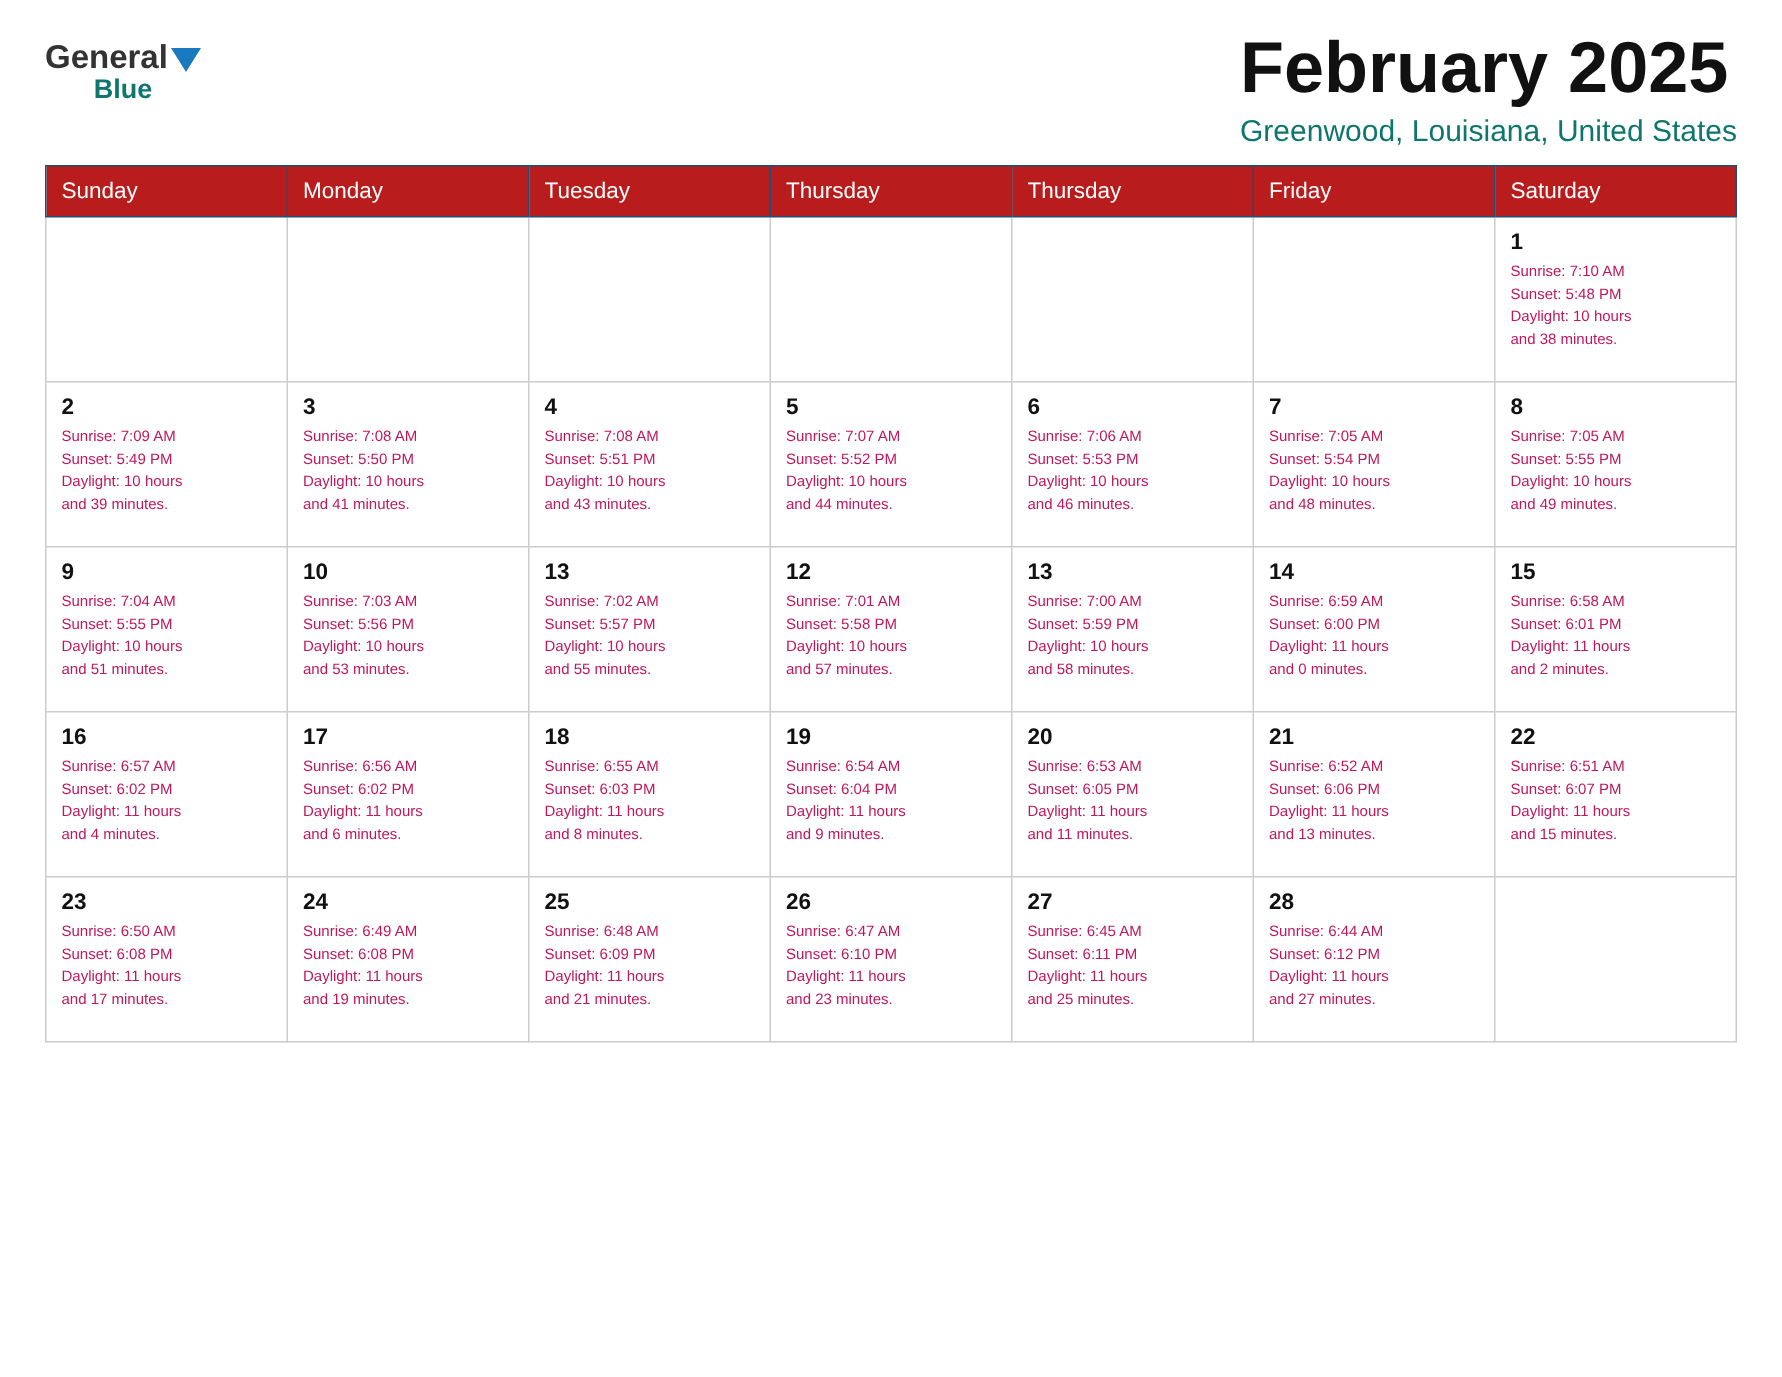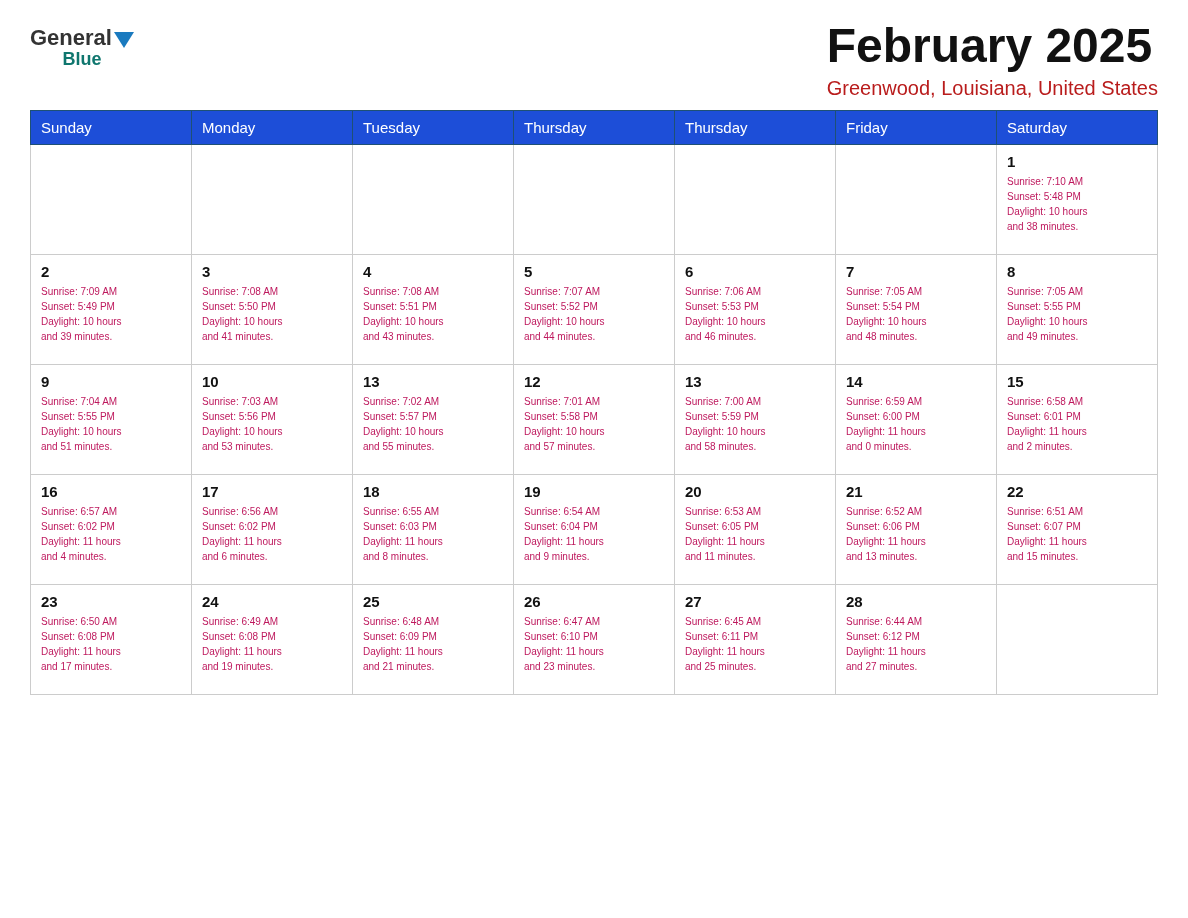--- a/index.html
+++ b/index.html
@@ -48,30 +48,30 @@
       text-align: left;
     }
     .month-title {
       font-size: 48px;
       font-weight: bold;
       color: #111;
       line-height: 1.1;
     }
     .location {
       font-size: 20px;
-      color: #b91c1c;
+      color: #0f766e;
       margin-top: 4px;
     }
     .calendar {
       width: 100%;
       border-collapse: collapse;
       margin-top: 10px;
     }
     .calendar th {
-      background-color: #1d4ed8;
+      background-color: #b91c1c;
       color: #fff;
       text-align: left;
       padding: 8px 10px;
       font-size: 15px;
       font-weight: normal;
       border: 1px solid #1e5075;
     }
     .calendar td {
       border: 1px solid #ccc;
       vertical-align: top;

